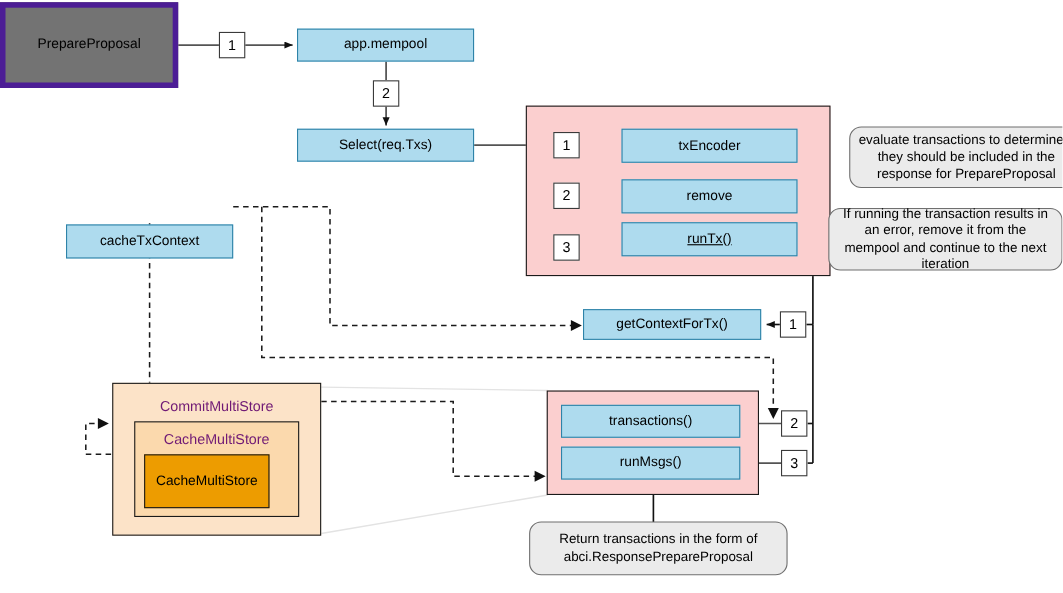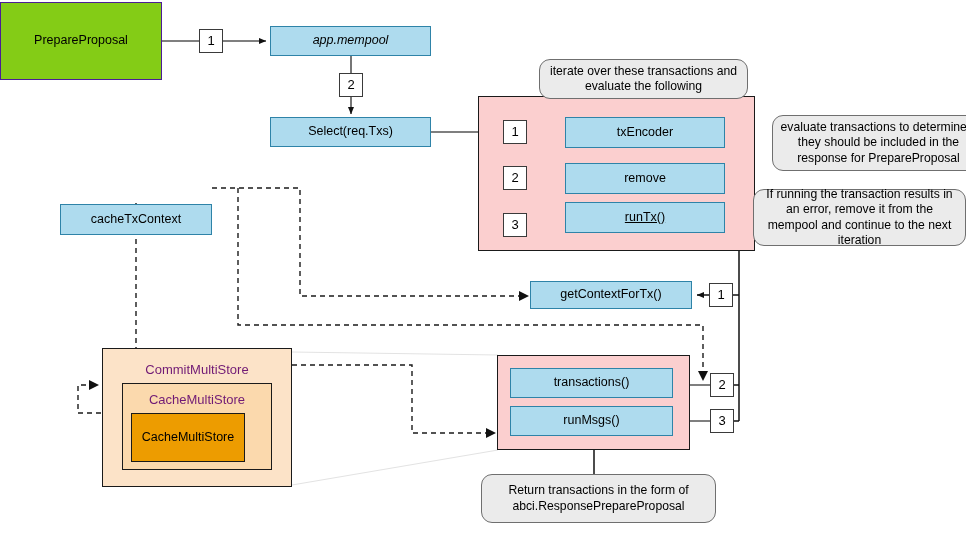--- a/index.html
+++ b/index.html
@@ -32,22 +32,22 @@
     box-sizing: border-box;
     display: flex;
     align-items: center;
     justify-content: center;
     text-align: center;
     font-size: 12.5px;
     color: #000000;
     line-height: 1.25;
   }
   .n-purple {
-    background: #84cc16;
-    border: 1px solid #4c1d95;
+    background: #737373;
+    border: 5px solid #4c1d95;
   }
   .n-blue {
     background: #aedbee;
     border: 1px solid #2e83a8;
   }
   .n-pinkgroup {
     background: #fbcfcf;
     border: 1px solid #1a1a1a;
     display: block;
   }
@@ -166,37 +166,34 @@
   </svg>
 
   <div class="node n-purple" style="left:0px; top:2px; width:162px; height:78px;">
     <span>PrepareProposal</span>
   </div>
 
   <div class="node n-badge" style="left:199px; top:29px;">
     <span>1</span>
   </div>
 
-  <div class="node n-blue" style="left:270px; top:26px; width:161px; height:30px;font-style:italic;">
+  <div class="node n-blue" style="left:270px; top:26px; width:161px; height:30px;">
     <span>app.mempool</span>
   </div>
 
   <div class="node n-badge" style="left:339px; top:73px;">
     <span>2</span>
   </div>
 
   <div class="node n-blue" style="left:270px; top:117px; width:161px; height:30px;">
     <span>Select(req.Txs)</span>
   </div>
 
   <div class="node n-pinkgroup" style="left:478px; top:96px; width:277px; height:155px;"></div>
 
-  <div class="node n-callout" style="left:539px; top:59px; width:209px; height:40px;">
-    <span>iterate over these transactions and evaluate the following</span>
-  </div>
 
   <div class="node n-badge" style="left:503px; top:120px;">
     <span>1</span>
   </div>
   <div class="node n-badge" style="left:503px; top:166px;">
     <span>2</span>
   </div>
   <div class="node n-badge" style="left:503px; top:213px;">
     <span>3</span>
   </div>

